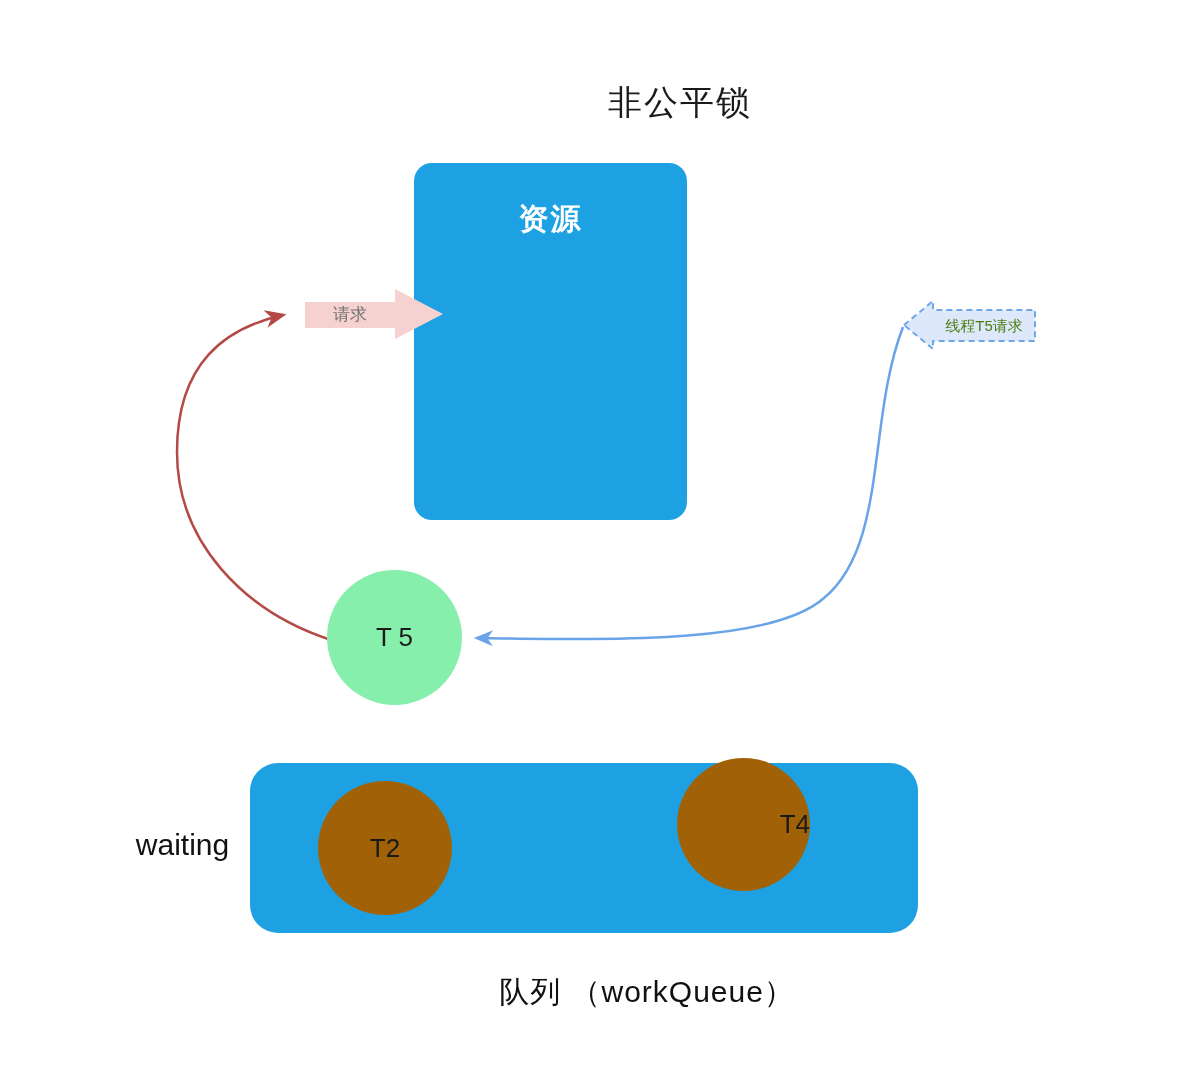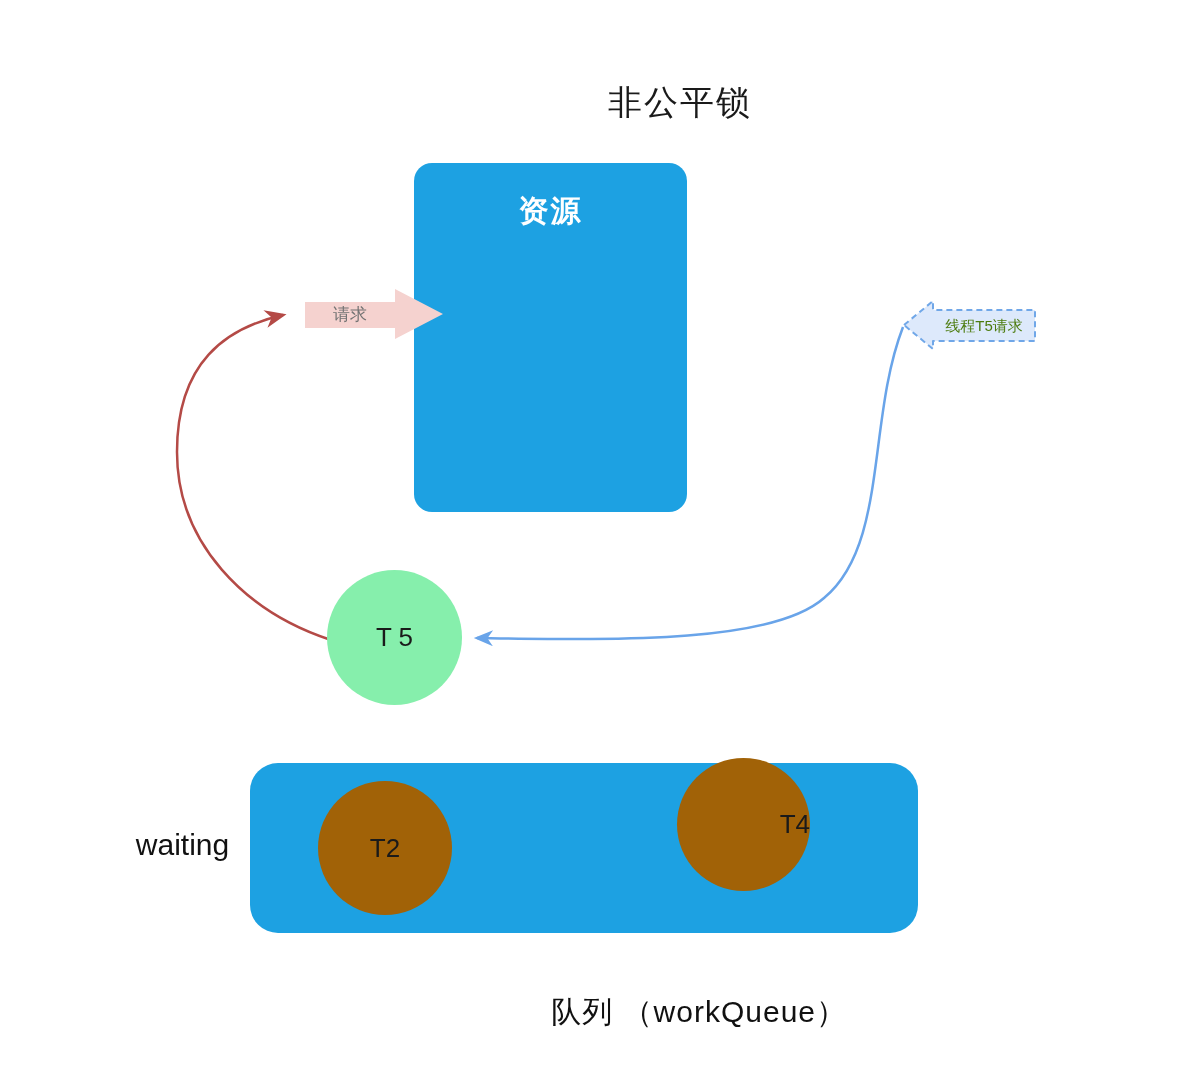--- a/index.html
+++ b/index.html
@@ -32,21 +32,21 @@
   .resource-box {
     left: 414px;
     top: 163px;
     width: 273px;
     height: 349px;
     background: #1DA1E2;
     border-radius: 18px;
     display: flex;
     justify-content: center;
     align-items: flex-start;
-    padding-top: 0;
+    padding-top: 8px;
   }
   .resource-label {
     margin-top: 28px;
     font-size: 30px;
     font-weight: bold;
     color: #ffffff;
     letter-spacing: 2px;
   }
 
   .svg-layer {
@@ -121,23 +121,23 @@
     left: 120px;
     top: 828px;
     width: 125px;
     text-align: center;
     font-size: 30px;
     color: #111111;
   }
 
   .queue-caption {
     left: 447px;
-    top: 992px;
+    top: 972px;
     width: 400px;
-    text-align: right;
+    text-align: center;
     font-size: 30px;
     color: #111111;
     letter-spacing: 1px;
     white-space: nowrap;
   }
 </style>
 </head>
 <body>
 
 <div class="canvas">

